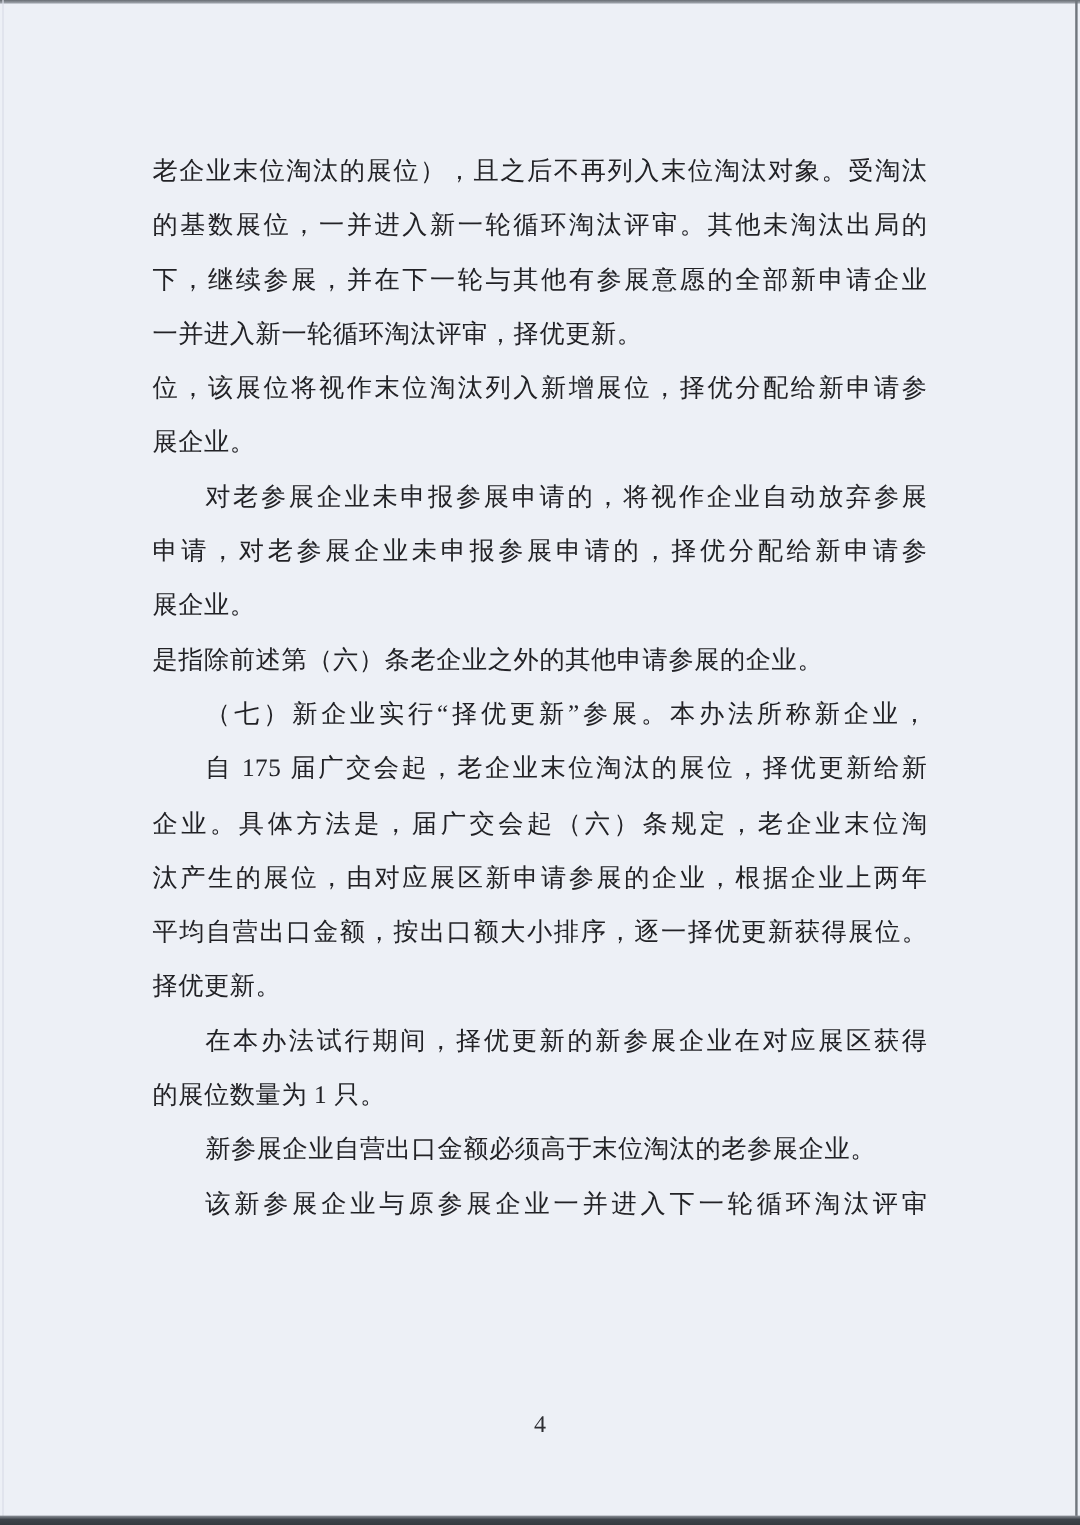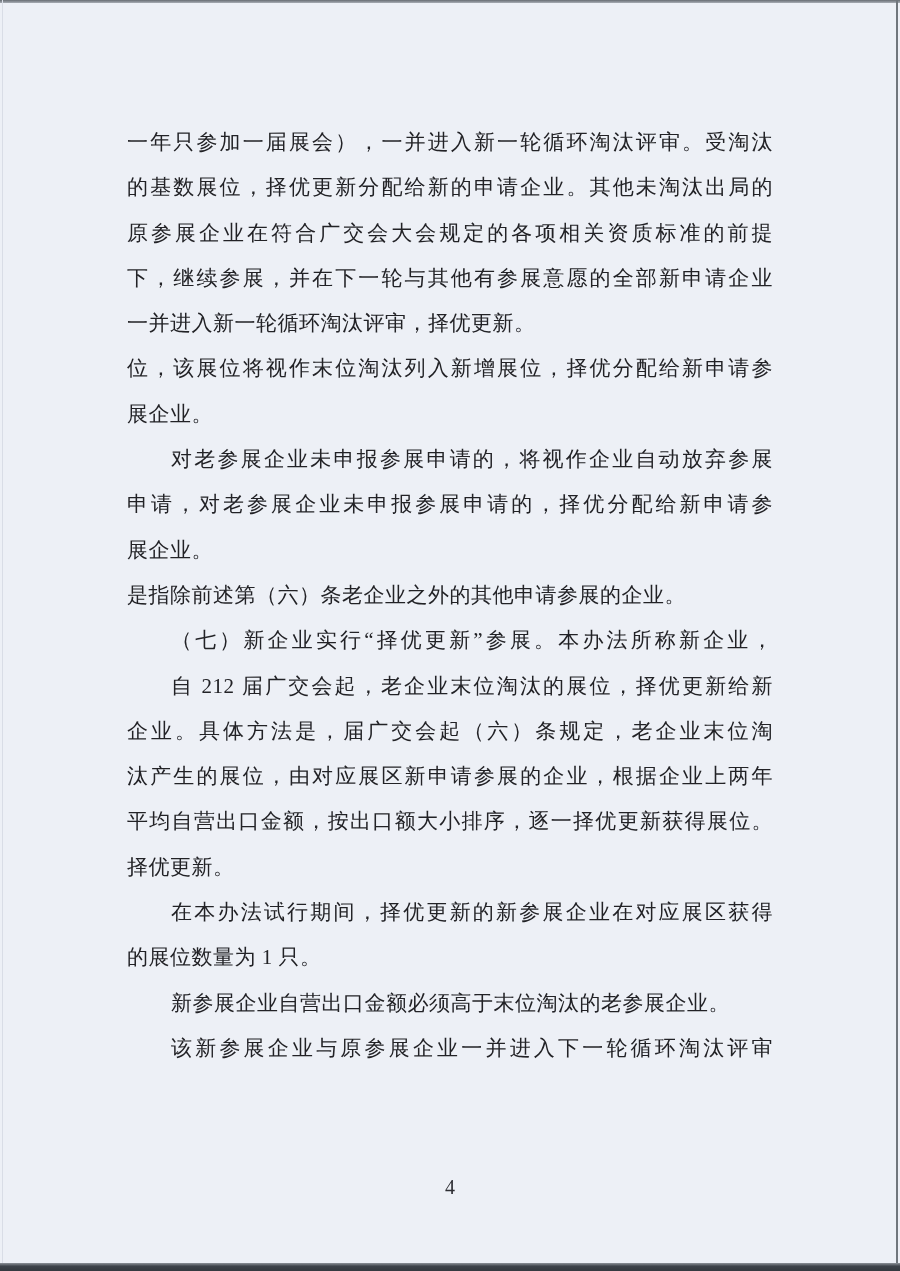--- a/index.html
+++ b/index.html
@@ -78,33 +78,32 @@
 </head>
 <body>
 
 <div class="page">
   <div class="edge-top"></div>
   <div class="edge-left"></div>
   <div class="edge-right"></div>
   <div class="edge-bottom"></div>
 
   <div class="text-block">
-    <div class="ln">一年只参加一届展会），一并进入新一轮循环淘汰评审。受淘汰</div>
-    <div class="ln">的基数展位，择优更新分配给新的申请企业。其他未淘汰出局的</div>
-    <div class="ln">原参展企业在符合广交会大会规定的各项相关资质标准的前提</div>
+    <div class="ln">老企业末位淘汰的展位），且之后不再列入末位淘汰对象。受淘汰</div>
+    <div class="ln">的基数展位，一并进入新一轮循环淘汰评审。其他未淘汰出局的</div>
     <div class="ln">下，继续参展，并在下一轮与其他有参展意愿的全部新申请企业</div>
     <div class="ln end">一并进入新一轮循环淘汰评审，择优更新。</div>
     <div class="ln">位，该展位将视作末位淘汰列入新增展位，择优分配给新申请参</div>
     <div class="ln end">展企业。</div>
     <div class="ln indent">对老参展企业未申报参展申请的，将视作企业自动放弃参展</div>
     <div class="ln">申请，对老参展企业未申报参展申请的，择优分配给新申请参</div>
     <div class="ln end">展企业。</div>
     <div class="ln end">是指除前述第（六）条老企业之外的其他申请参展的企业。</div>
     <div class="ln indent">（七）新企业实行“择优更新”参展。本办法所称新企业，</div>
-    <div class="ln indent">自 212 届广交会起，老企业末位淘汰的展位，择优更新给新</div>
+    <div class="ln indent">自 175 届广交会起，老企业末位淘汰的展位，择优更新给新</div>
     <div class="ln">企业。具体方法是，届广交会起（六）条规定，老企业末位淘</div>
     <div class="ln">汰产生的展位，由对应展区新申请参展的企业，根据企业上两年</div>
     <div class="ln">平均自营出口金额，按出口额大小排序，逐一择优更新获得展位。</div>
     <div class="ln end">择优更新。</div>
     <div class="ln indent">在本办法试行期间，择优更新的新参展企业在对应展区获得</div>
     <div class="ln end">的展位数量为 1 只。</div>
     <div class="ln indent end">新参展企业自营出口金额必须高于末位淘汰的老参展企业。</div>
     <div class="ln indent">该新参展企业与原参展企业一并进入下一轮循环淘汰评审</div>
   </div>
 

